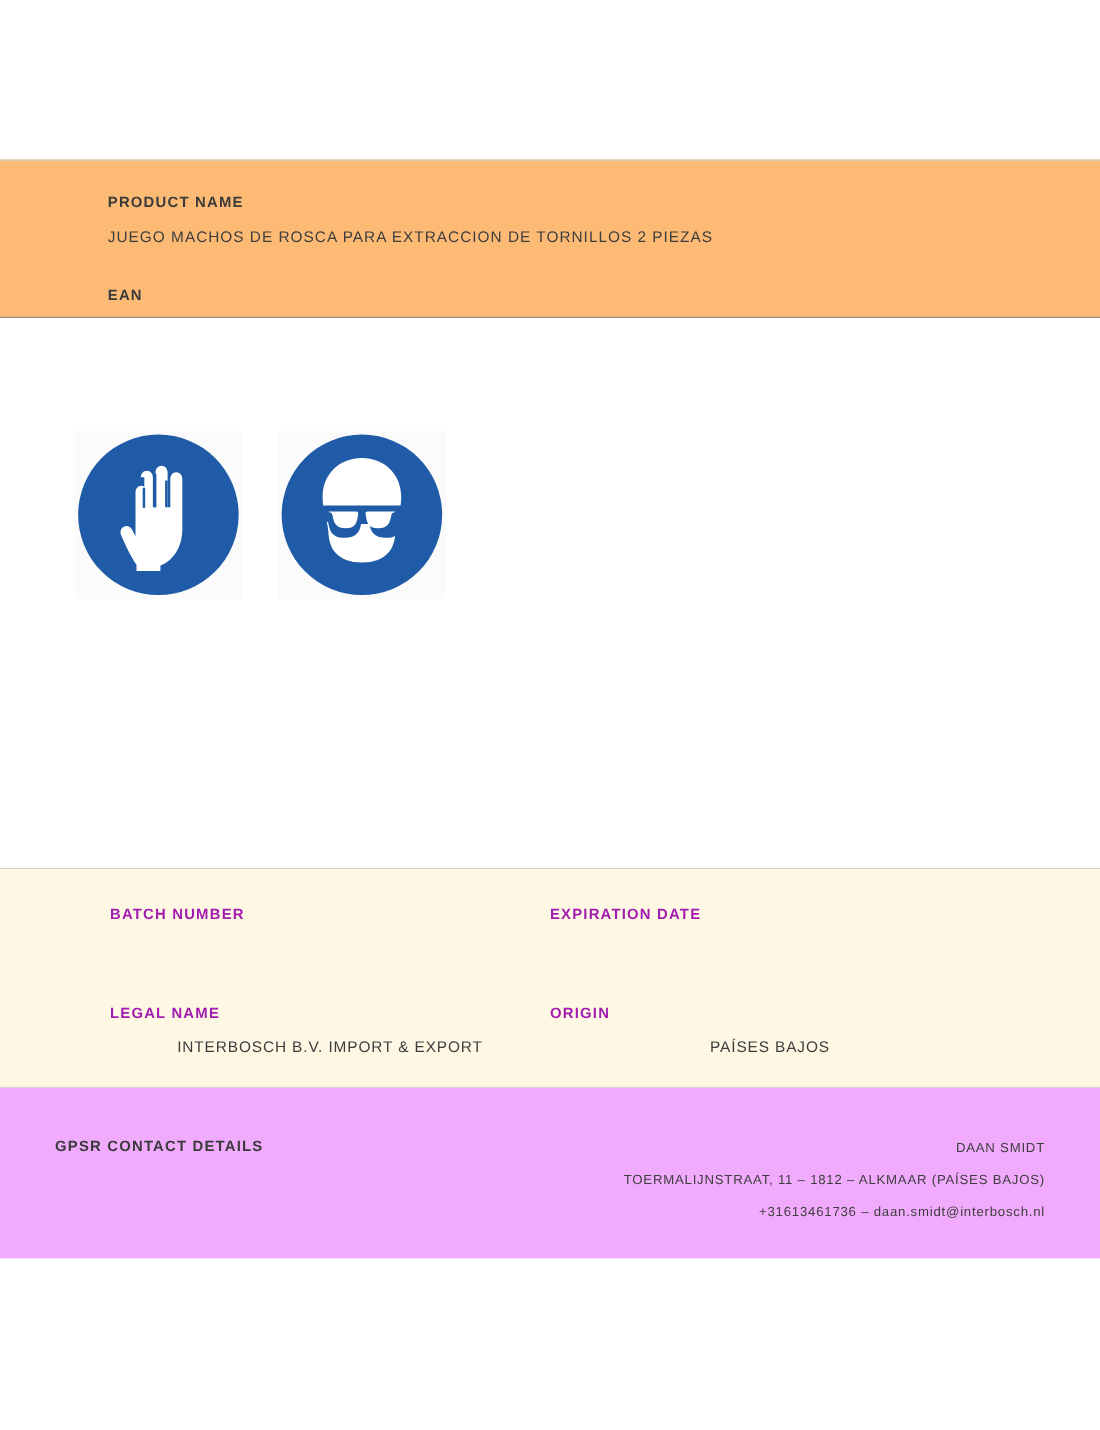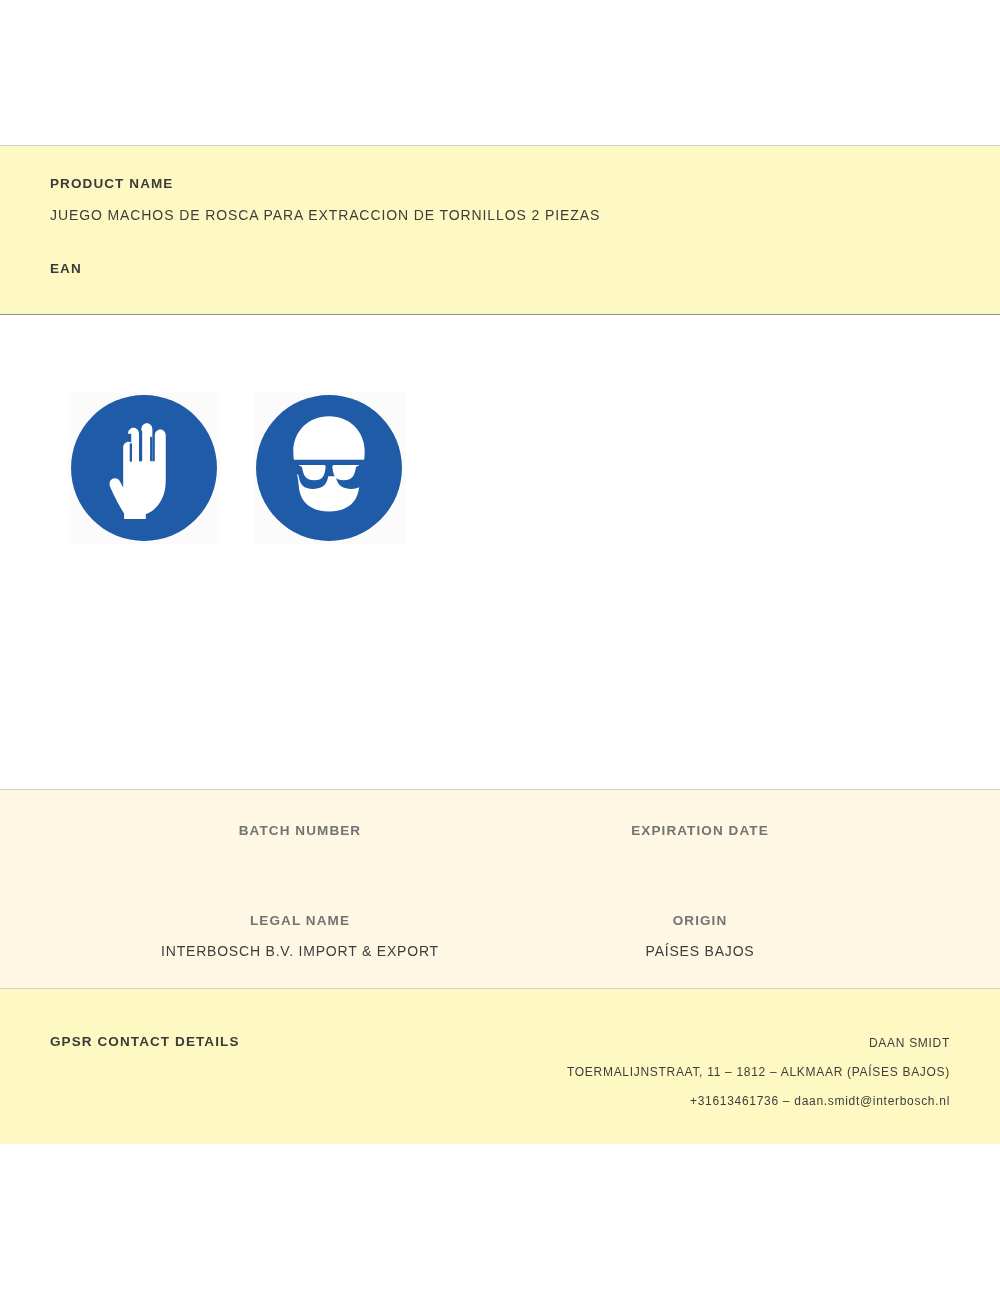--- a/index.html
+++ b/index.html
@@ -22,25 +22,26 @@
     width: 1000px;
     height: 1300px;
   }
 
   
   .product-block {
     position: absolute;
     left: 0;
     top: 145px;
     width: 1000px;
-    height: 170px;
-    background: #fef9c3;
+    height: 144px;
+    background: #fdba74;
     border-top: 1px solid #cfcfcf;
     border-bottom: 1px solid #8d8d8d;
     box-sizing: border-box;
+    padding-left: 48px;
   }
   .product-inner {
     padding: 30px 50px 0 50px;
   }
   .field-label {
     font-size: 13.5px;
     font-weight: bold;
     letter-spacing: 1.1px;
     color: #3a3a3a;
     margin: 0 0 16px 0;
@@ -82,25 +83,25 @@
     border-bottom: 1px solid #cfcfcf;
     box-sizing: border-box;
   }
   .info-grid {
     position: relative;
     width: 1000px;
     height: 100%;
   }
   .col-head {
     position: absolute;
-    text-align: center;
+    text-align: left;
     font-size: 13.5px;
     font-weight: bold;
     letter-spacing: 1.1px;
-    color: #737373;
+    color: #a21caf;
   }
   .col-val {
     position: absolute;
     text-align: center;
     font-size: 14px;
     letter-spacing: 0.8px;
     color: #3d3d3d;
   }
   .c1 { left: 100px; width: 400px; }
   .c2 { left: 500px; width: 400px; }
@@ -108,21 +109,21 @@
   .r2 { top: 123px; }
   .r2v { top: 153px; }
 
   
   .gpsr-block {
     position: absolute;
     left: 0;
     top: 989px;
     width: 1000px;
     height: 155px;
-    background: #fef9c3;
+    background: #f0abfc;
     box-sizing: border-box;
   }
   .gpsr-label {
     position: absolute;
     left: 50px;
     top: 45px;
     font-size: 13.5px;
     font-weight: bold;
     letter-spacing: 1.1px;
     color: #3a3a3a;

